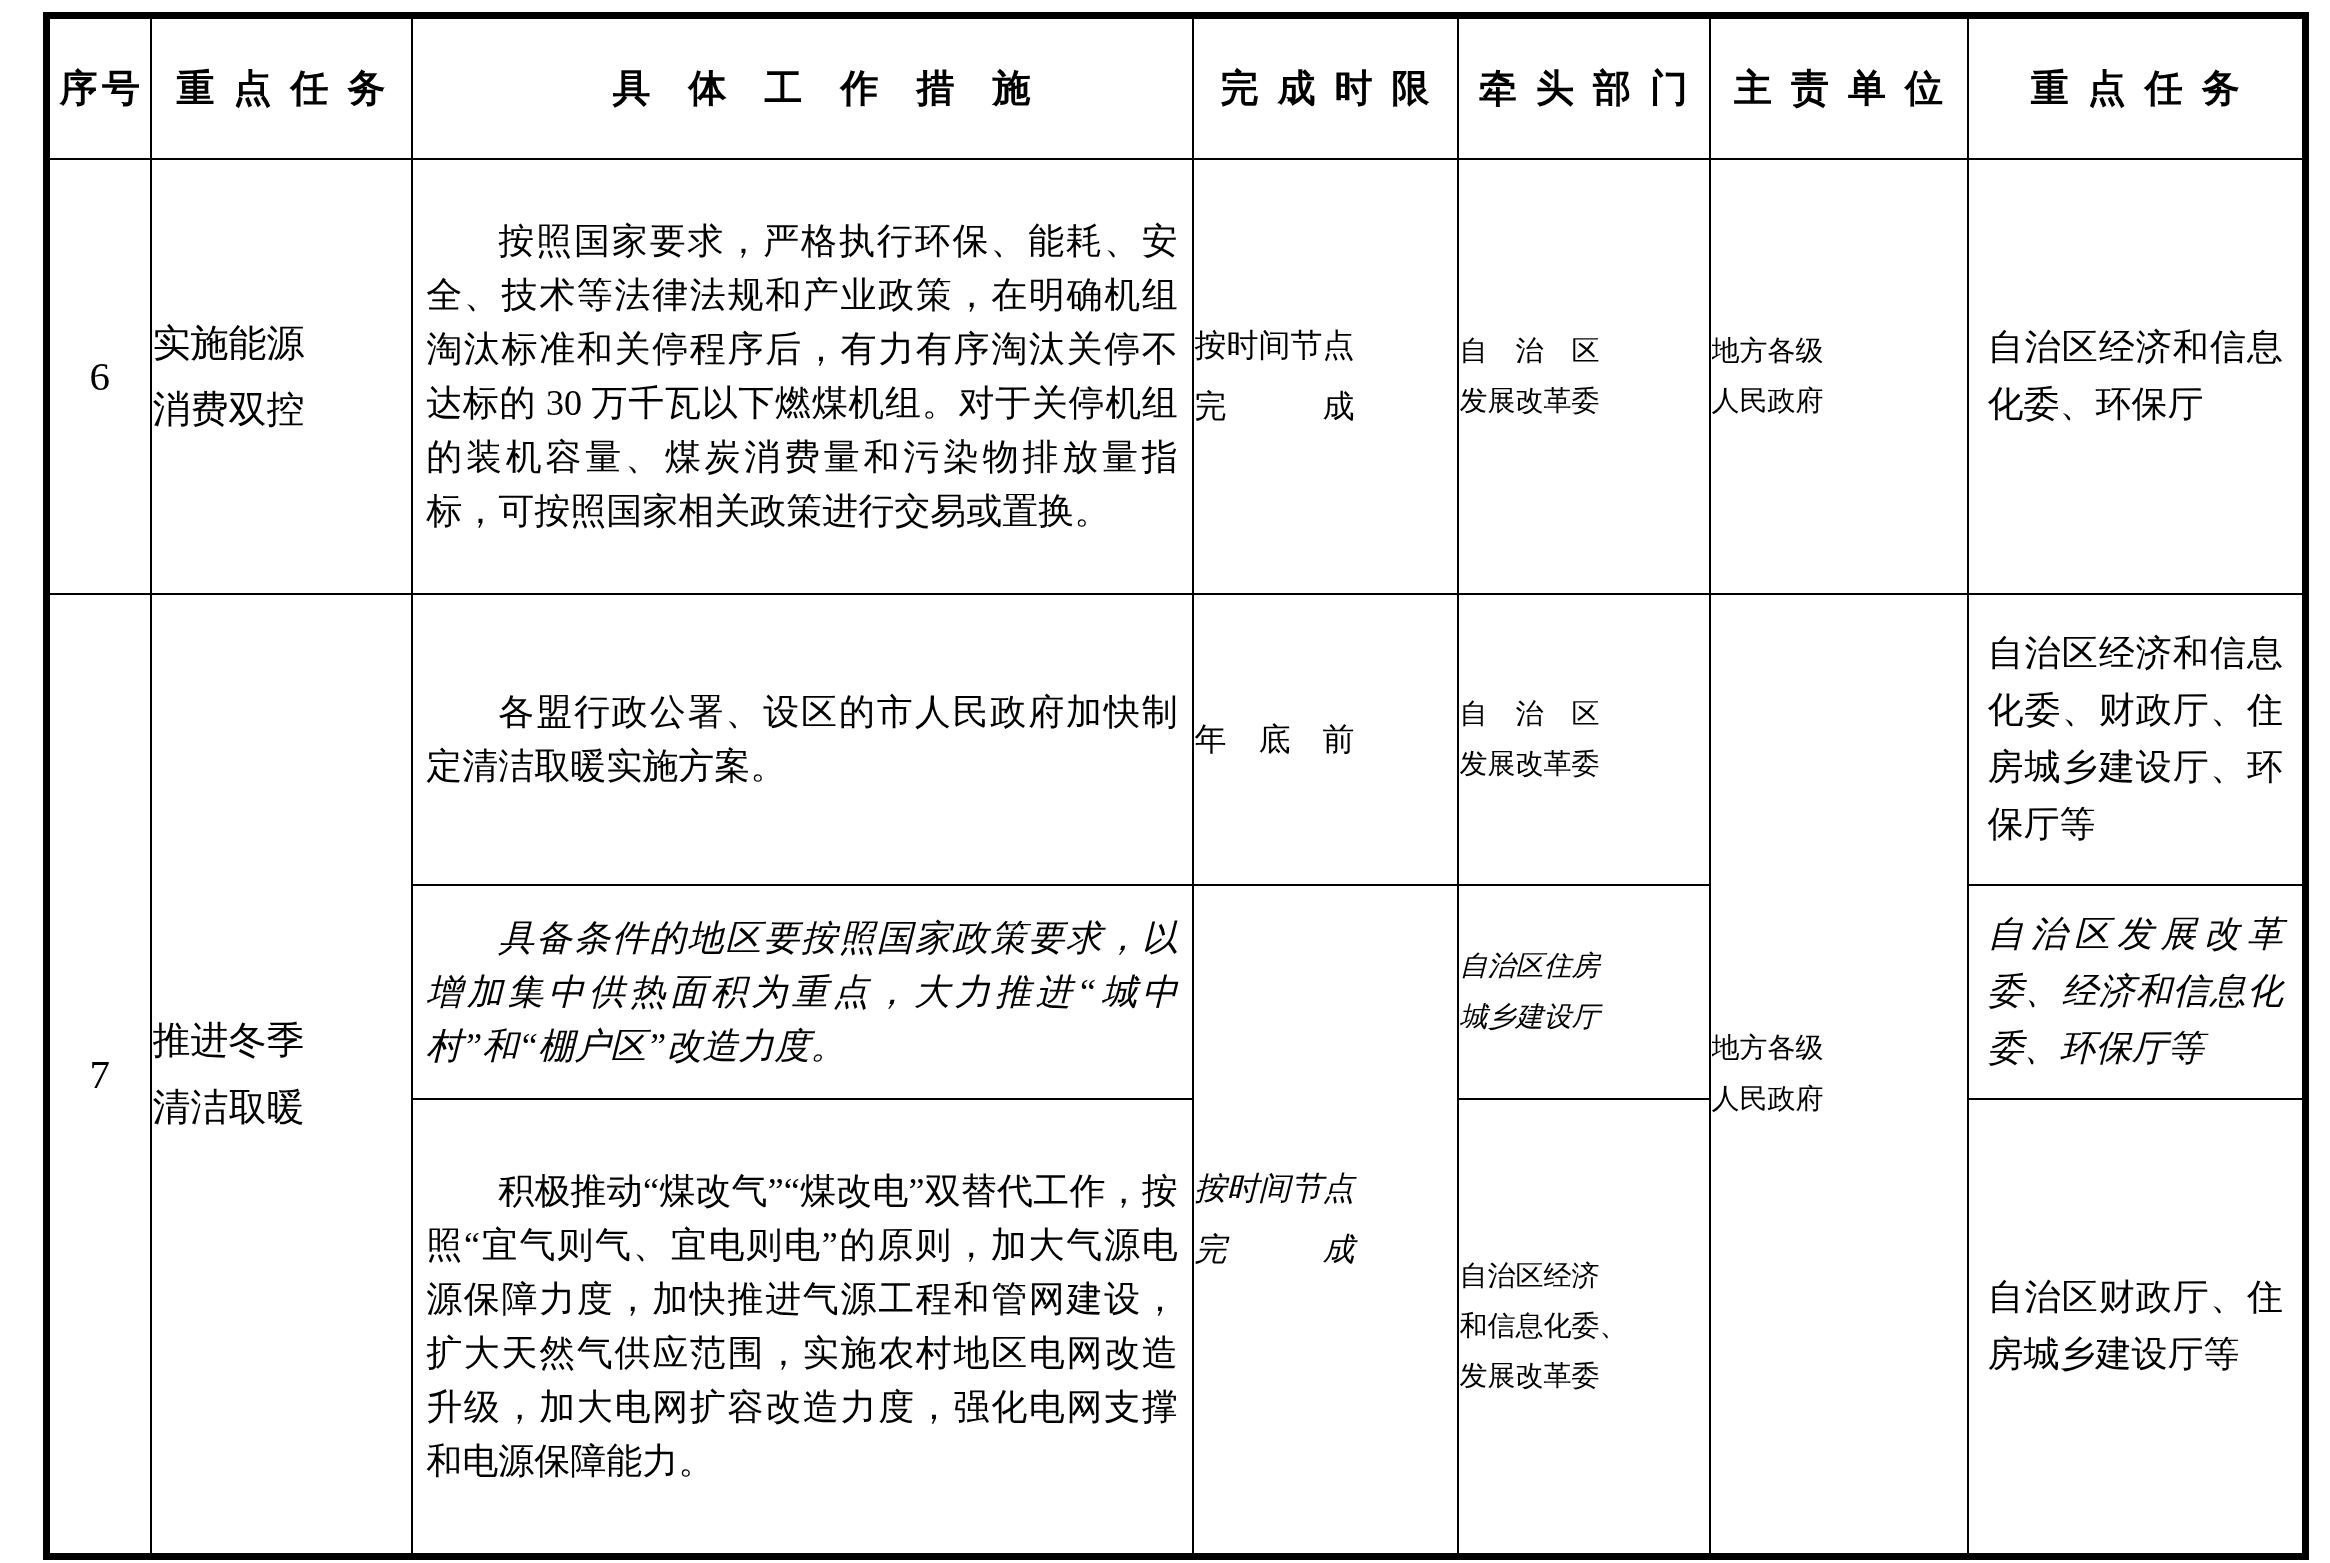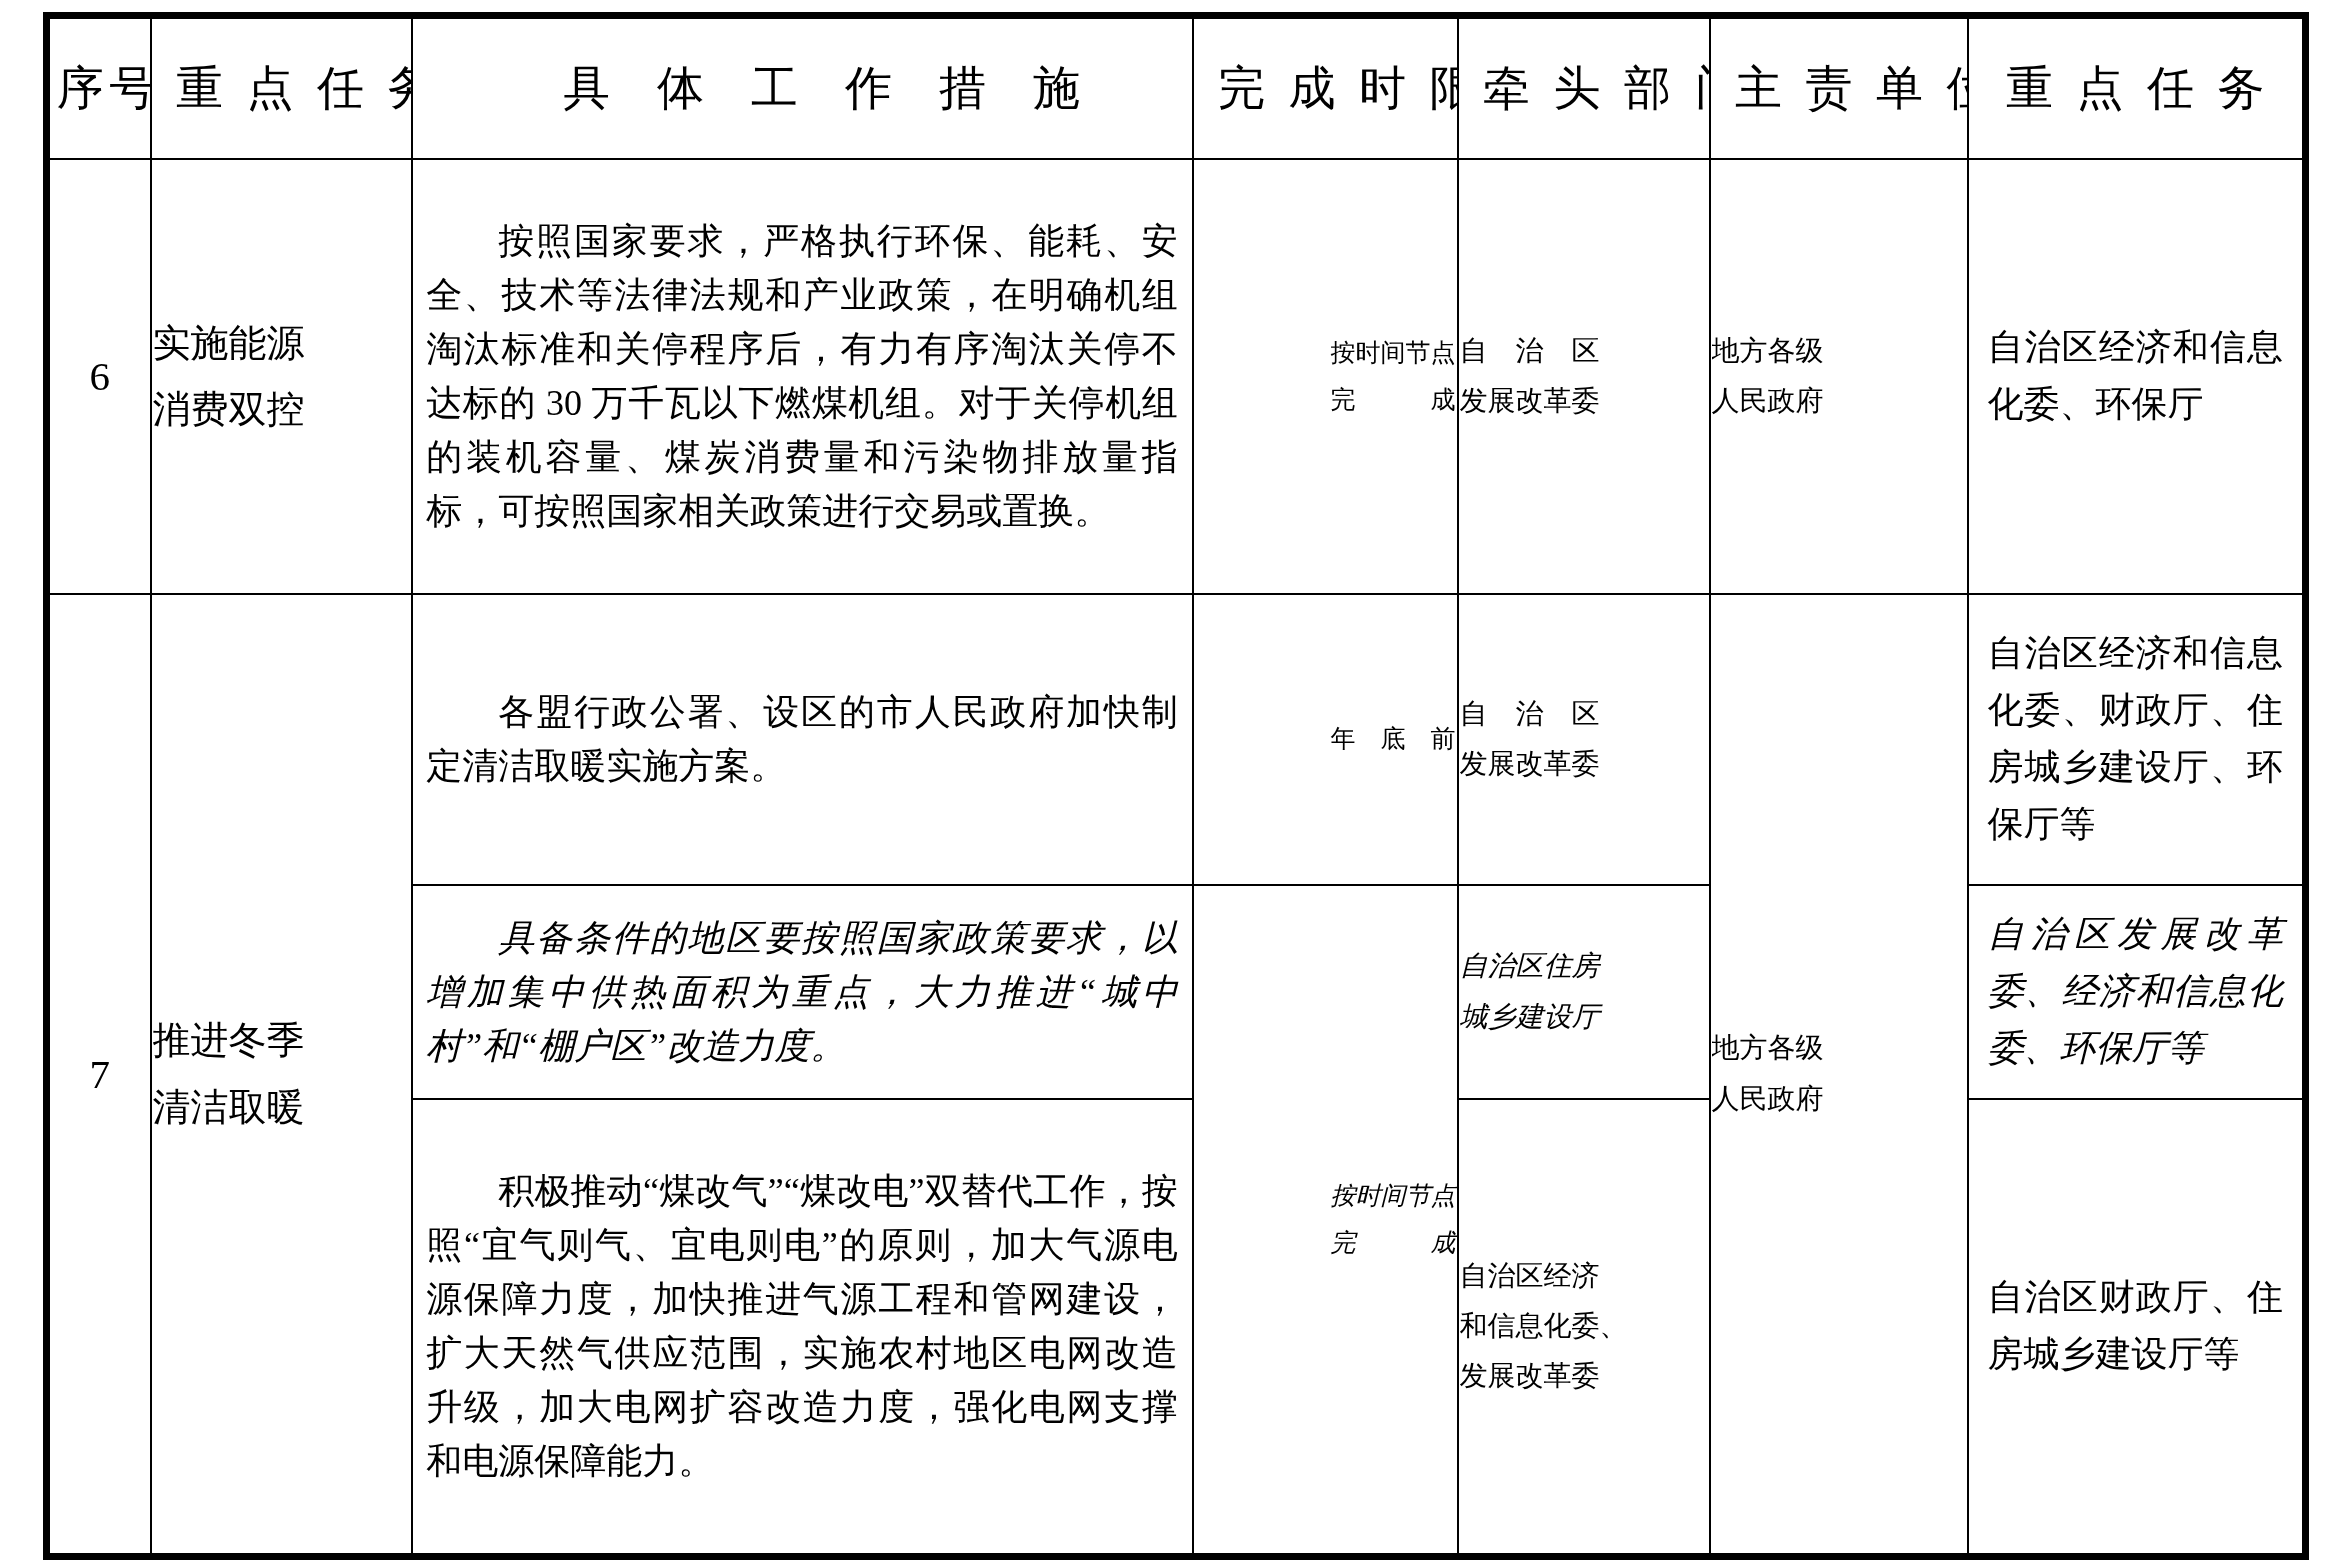--- a/index.html
+++ b/index.html
@@ -21,34 +21,34 @@
     vertical-align:middle;
     overflow:hidden;
     box-sizing:border-box;
   }
   tr.r-head{height:143px;}
   tr.r-6{height:435px;}
   tr.r-7a{height:291px;}
   tr.r-7b{height:214px;font-style:italic;}
   tr.r-7c{height:458px;}
   th{
-    font-size:47px;font-weight:normal;text-align:center;
+    font-size:38px;font-weight:bold;text-align:center;
     letter-spacing:0.5em;text-indent:0.5em;
     white-space:nowrap;
   }
   th.w-xl{letter-spacing:1.0em;text-indent:1.0em;padding-left:40px;}
   th.w-sm{letter-spacing:0.12em;text-indent:0.12em;}
   .c-seq{font-size:41px;text-align:center;}
   .c-task{font-size:38px;text-align:left;white-space:pre-line;line-height:1.75;border-radius:25px;}
   .c-measure{
     font-size:36px;line-height:1.5;
     text-align:justify;text-justify:inter-ideograph;
     text-indent:2em;padding:8.6px 13.7px;
   }
-  .c-deadline{font-size:25px;text-align:right;white-space:pre-line;line-height:1.9;}
+  .c-deadline{font-size:32px;text-align:left;white-space:pre-line;line-height:1.9;}
   .c-mid{font-size:28px;text-align:left;white-space:pre-line;line-height:1.8;border-radius:13px;}
   .c-part{
     font-size:36px;line-height:1.58;
     text-align:justify;text-justify:inter-ideograph;
     padding:8.6px 19px;
   }
 </style>
 </head>
 <body>
 

